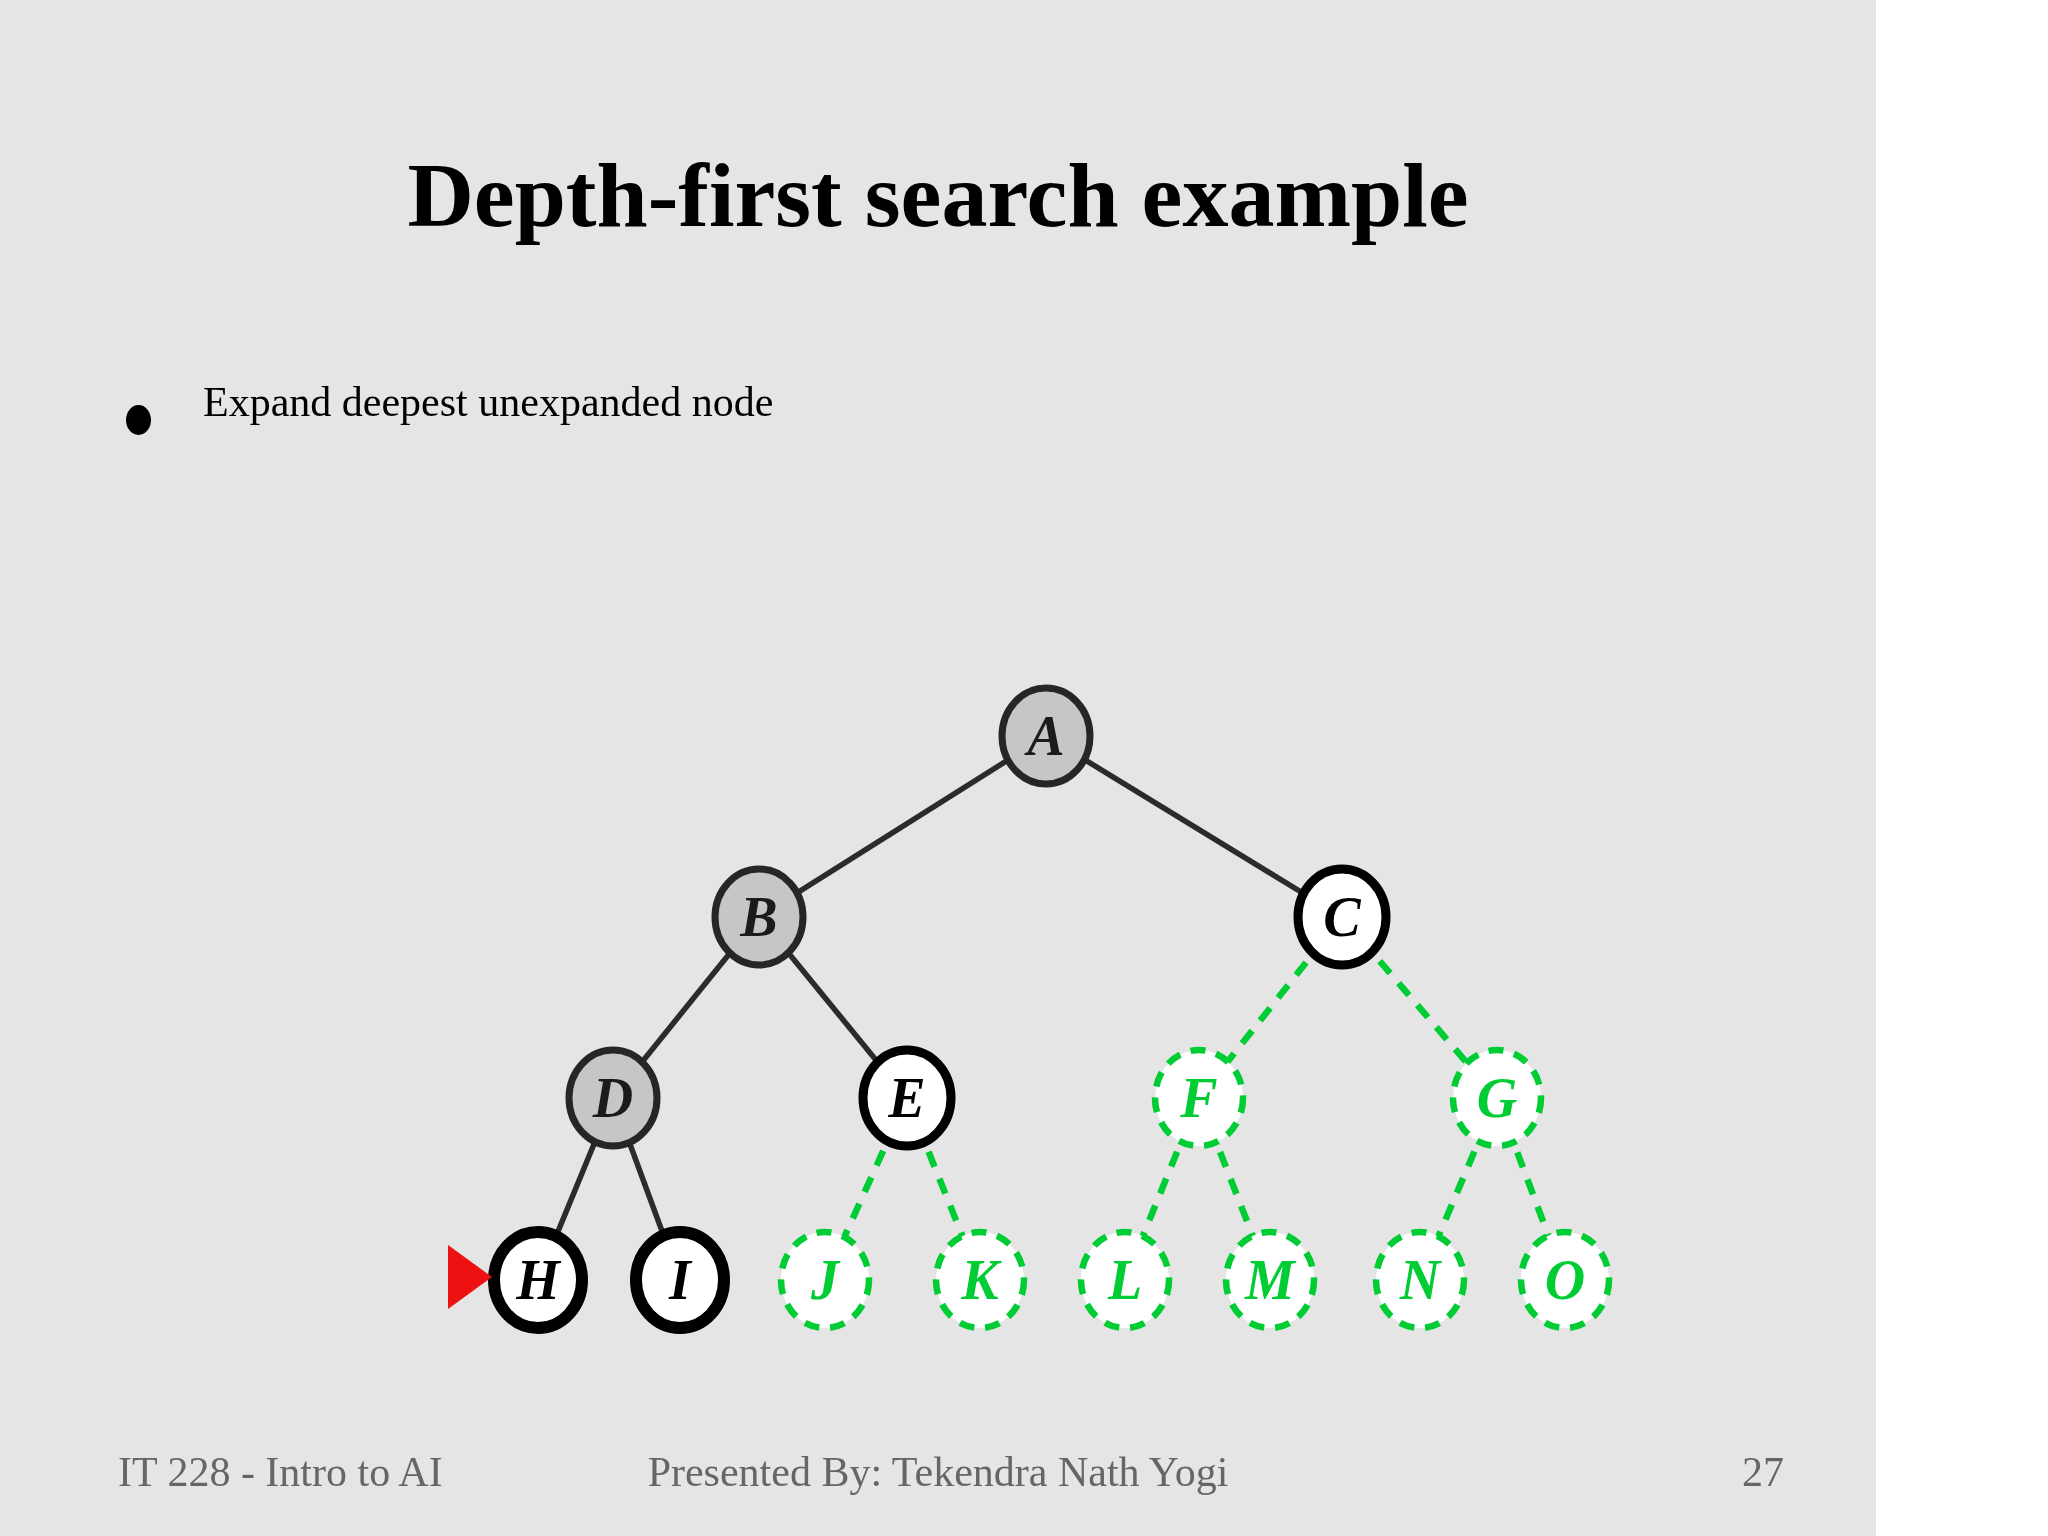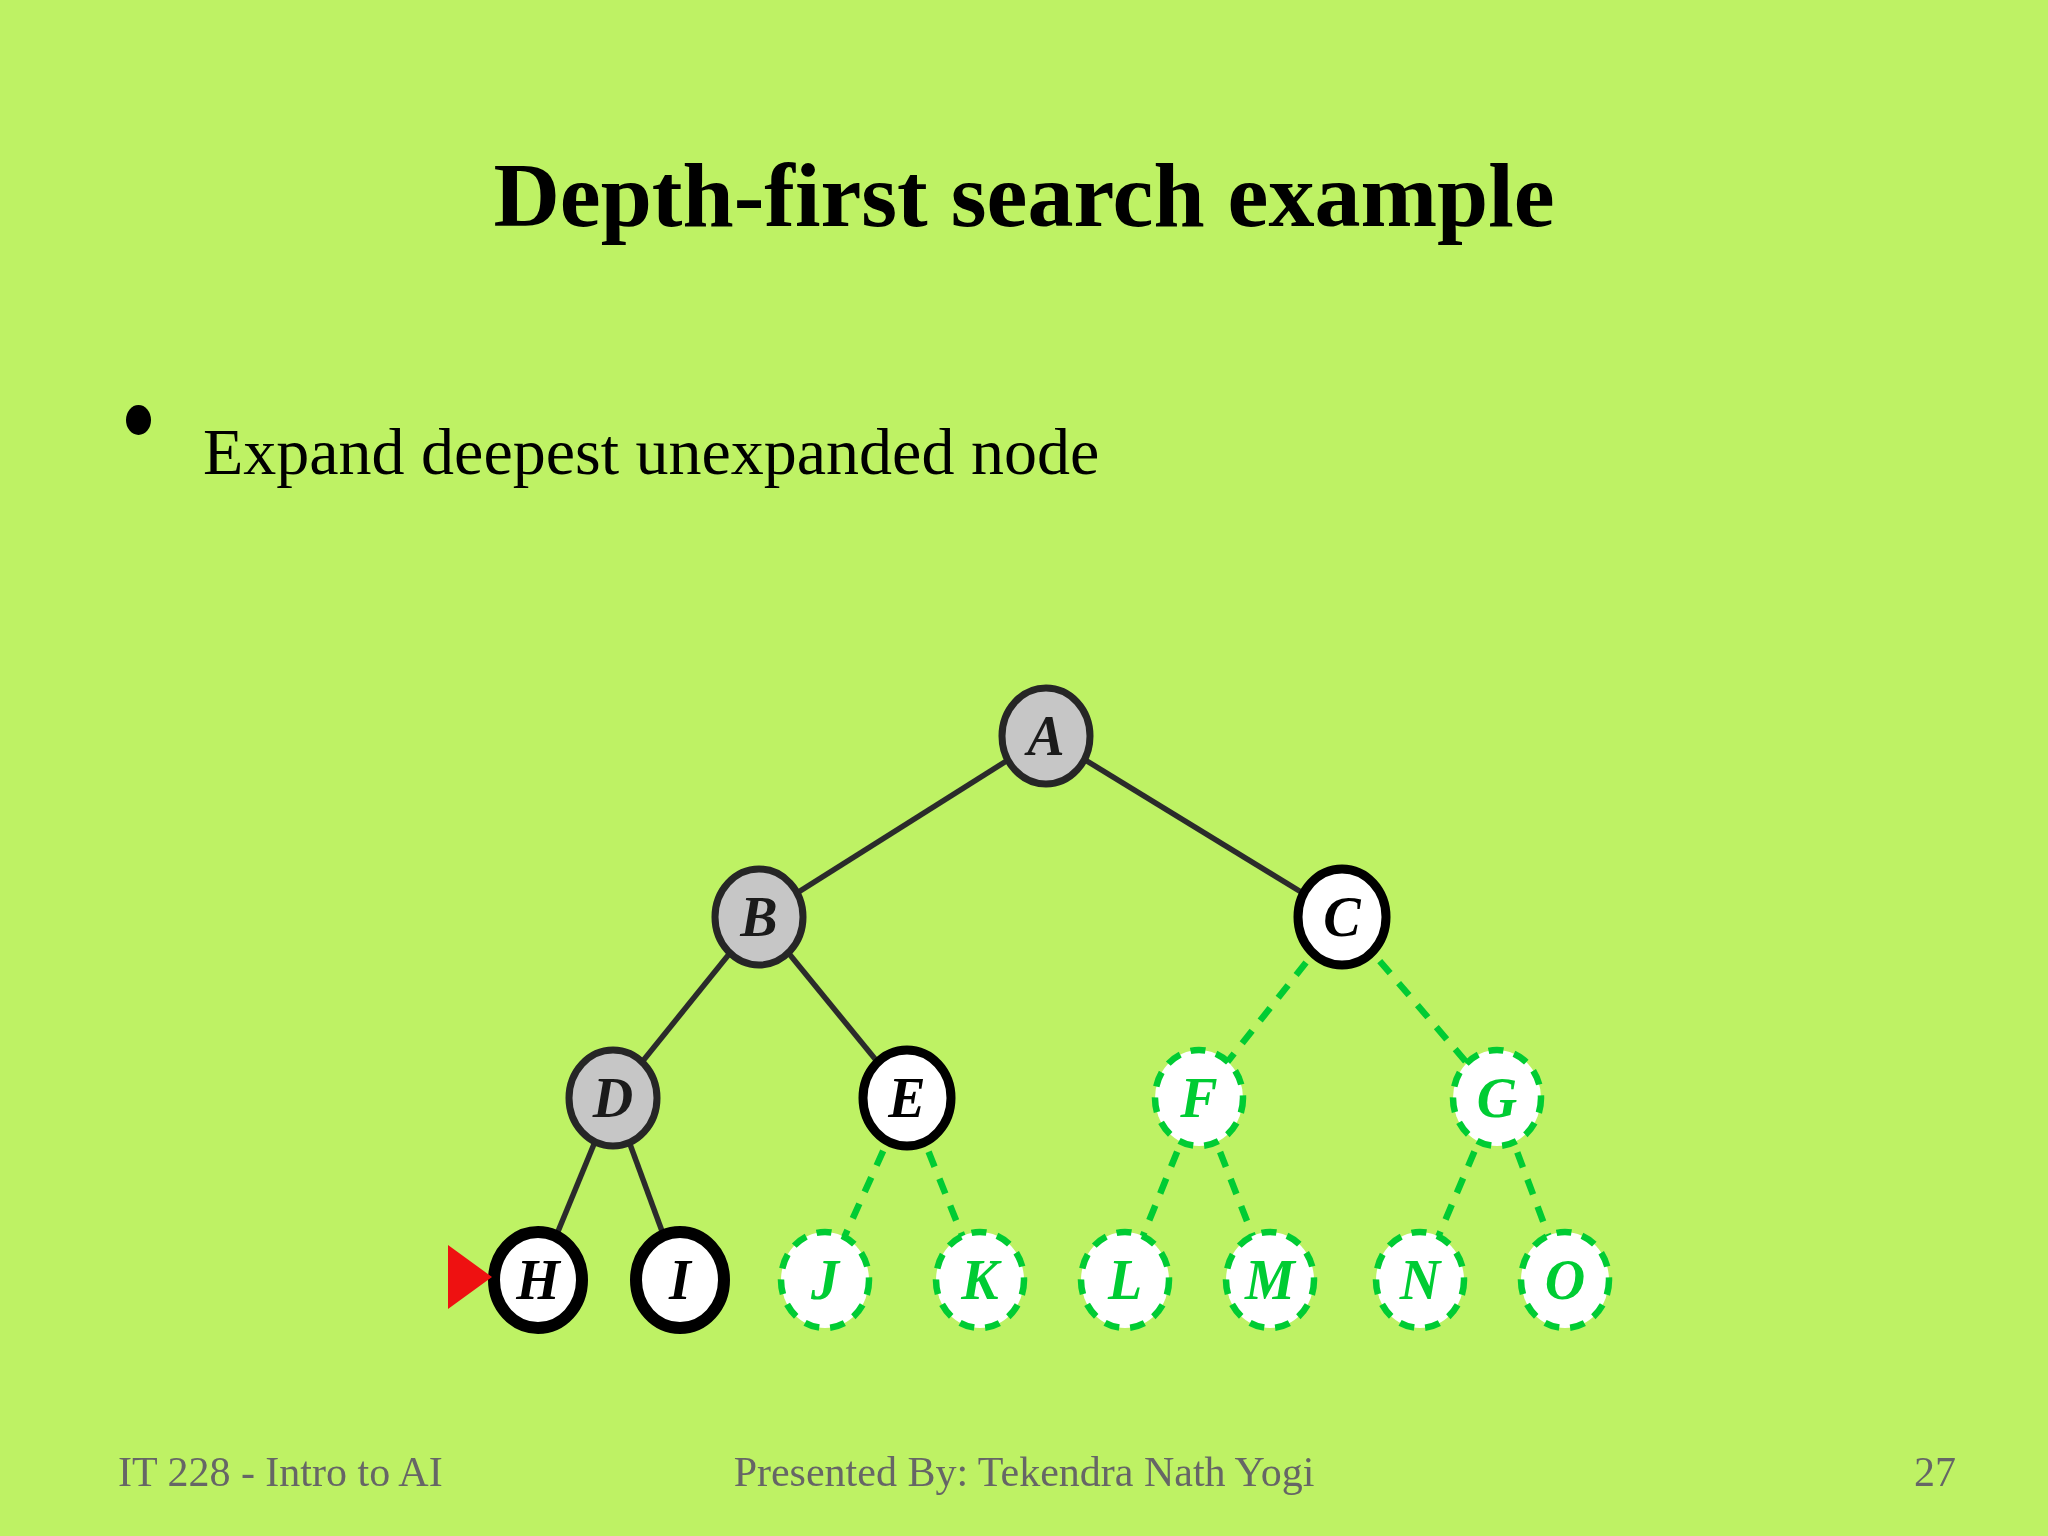--- a/index.html
+++ b/index.html
@@ -1,20 +1,20 @@
 <!DOCTYPE html>
 <html style="--expanded_gray: #c6c6c6; --frontier_green: #00cc33; --edge_dark: #2b2b2b; --pointer_red: #ee1111; --footer_gray: #666666;"><head>
 <meta charset="utf-8">
 <style>
   html,body{margin:0;padding:0;background:#fff;}
   .slide{
     position:relative;
-    width:2048px;
+    width:1876px;
     height:1536px;
-    background:#bef264;
+    background:#e5e5e5;
     overflow:hidden;
     font-family:"Liberation Serif","DejaVu Serif",serif;
   }
   .title{
     position:absolute;
     top:142px;
     left:0;
     width:100%;
     text-align:center;
     font-size:92px;
@@ -32,24 +32,23 @@
   .bullet-marker{
     width:25px;
     height:30px;
     margin-top:27px;
     border-radius:50%;
     background:#000;
     flex:0 0 auto;
   }
   .bullet-text{
     margin-left:52px;
-    font-size:66px;
+    font-size:42px;
     color:#000;
     white-space:nowrap;
-    margin-top:36px;
   }
   svg.tree{
     position:absolute;
     left:0;
     top:0;
     width:2048px;
     height:1536px;
   }
   svg.tree line.solid{
     stroke:var(--edge_dark,#2b2b2b);

